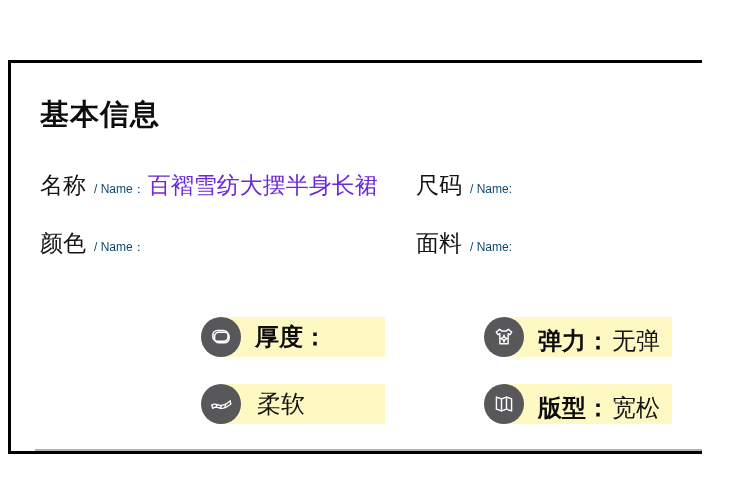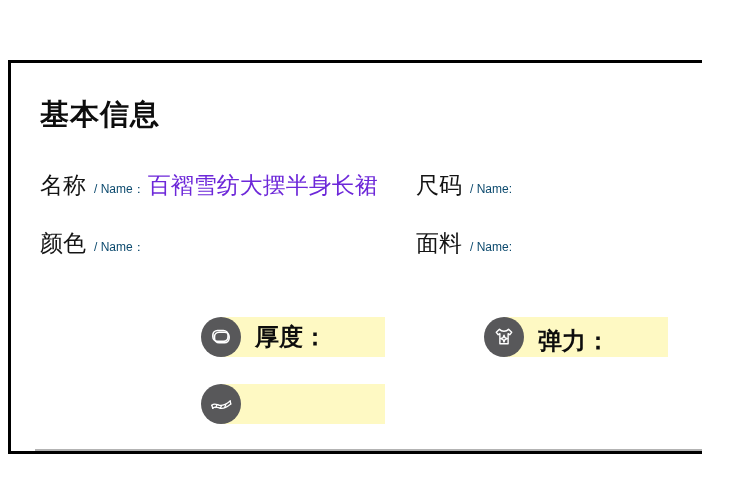--- a/index.html
+++ b/index.html
@@ -175,39 +175,52 @@
           </div>
 
           <div class="badge">
             <span class="badge-icon-circle">
               <svg viewBox="0 0 24 24" fill="none" stroke="#ffffff" stroke-width="1.3" stroke-linejoin="round" stroke-linecap="round">
                 <path d="M7.8 4.9 L4.9 7.7 L6.7 9.9 L8.2 8.9 L8.2 18.2 L15.8 18.2 L15.8 8.9 L17.3 9.9 L19.1 7.7 L16.2 4.9 C15.2 6.1 13.7 6.7 12 6.7 C10.3 6.7 8.8 6.1 7.8 4.9 Z"></path>
                 <path d="M12 10.4 L12.85 12.65 L15.1 13.5 L12.85 14.35 L12 16.6 L11.15 14.35 L8.9 13.5 L11.15 12.65 Z"></path>
               </svg>
             </span>
             <span class="badge-label">弹力：</span>
+            <span class="badge-value">无弹</span>
           </div>
 
         </div>
         <div class="badge-row">
 
           <div class="badge">
             <span class="badge-icon-circle">
               <svg viewBox="0 0 24 24" fill="none" stroke="#ffffff" stroke-width="1.2" stroke-linejoin="round" stroke-linecap="round">
                 <path d="M3.5 13.2 C6 10.8 8 12.6 10.5 13.2 C13.5 13.9 16.5 12.4 20.5 9.2"></path>
                 <path d="M4.4 16 C6.9 13.6 8.9 15.4 11.4 16 C14.4 16.7 17 15.2 21 12"></path>
                 <path d="M3.5 13.2 L4.4 16"></path>
                 <path d="M20.5 9.2 L21 12"></path>
                 <path d="M8.2 12.9 L7.2 15.2"></path>
                 <path d="M12.4 13.5 L11.4 15.9"></path>
                 <path d="M16.4 12.6 L15.4 15.2"></path>
               </svg>
             </span>
-          </div>
-
+            <span class="badge-value">柔软</span>
+          </div>
+
+          <div class="badge">
+            <span class="badge-icon-circle">
+              <svg viewBox="0 0 24 24" fill="none" stroke="#ffffff" stroke-width="1.3" stroke-linejoin="round" stroke-linecap="round">
+                <path d="M5 5.6 L9.7 7.2 L14.3 5.6 L19 7.2 L19 18.4 L14.3 16.8 L9.7 18.4 L5 16.8 Z"></path>
+                <path d="M9.7 7.2 L9.7 18.4"></path>
+                <path d="M14.3 5.6 L14.3 16.8"></path>
+              </svg>
+            </span>
+            <span class="badge-label">版型：</span>
+            <span class="badge-value">宽松</span>
+          </div>
 
         </div>
       </div>
 
     </div>
     <div class="bottom-accent"></div>
     <div class="right-stub"></div>
   </div>
 </div>
 

